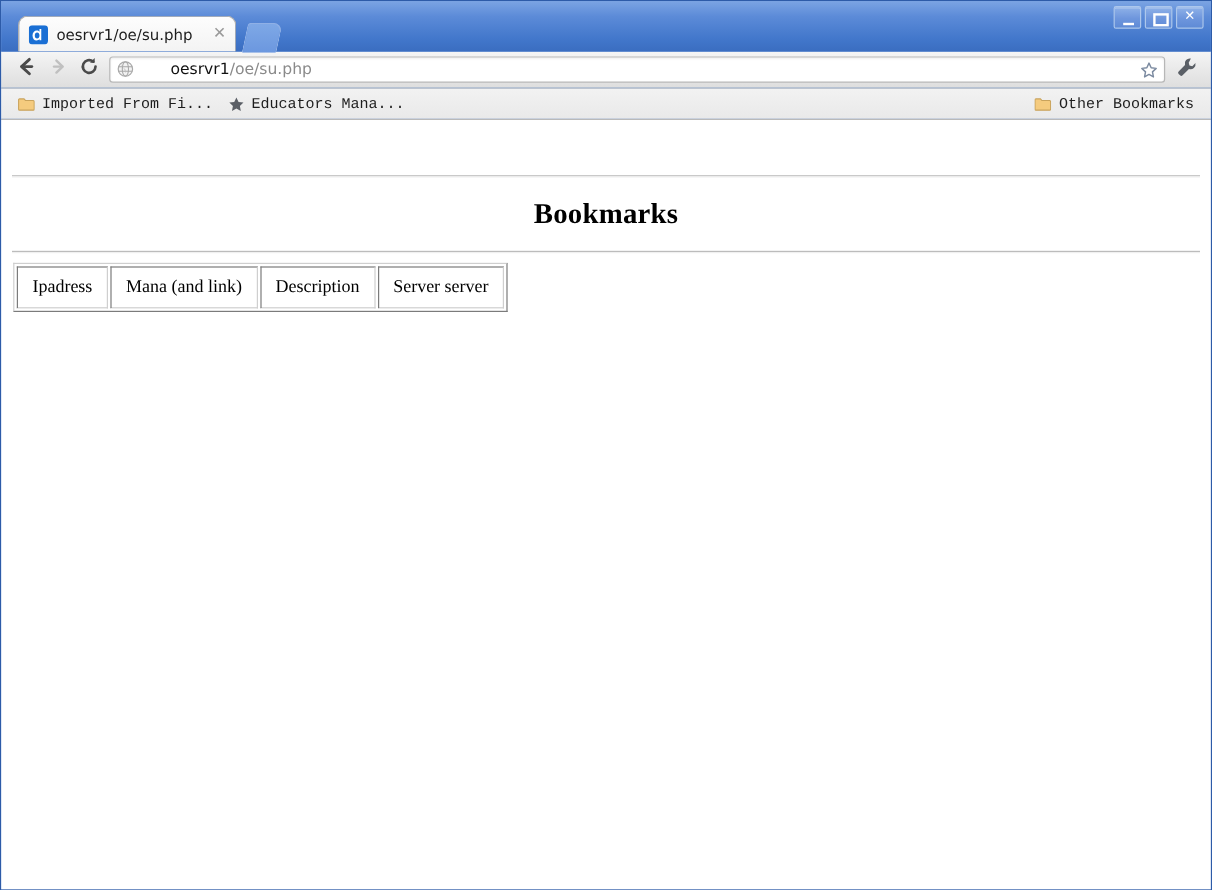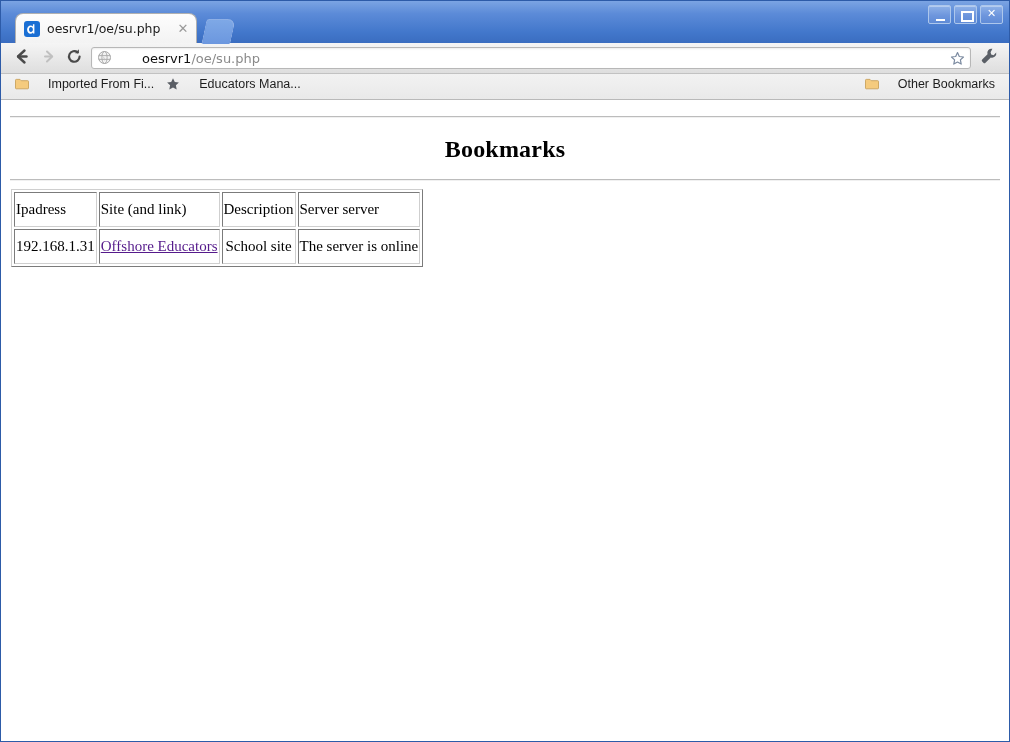--- a/index.html
+++ b/index.html
@@ -199,28 +199,27 @@
     flex: 0 0 26px;
     background: linear-gradient(to bottom, #f2f2f2 0%, #e9e9e9 100%);
     border-bottom: 1px solid #b9b9b9;
     display: flex;
     align-items: center;
     padding: 0 8px;
     box-sizing: border-box;
   }
   .bm-item {
     display: flex;
-    align-items: flex-start;
+    align-items: center;
     height: 20px;
     padding: 0 6px;
     font-size: 12.5px;
     color: #1d1d1d;
     white-space: nowrap;
-    font-family: Liberation Sans, sans-serif;
-    gap: 13px;
+    font-family: Liberation Mono, monospace;
   }
   .bm-item .bm-ico {
     width: 14px; height: 14px;
     margin-right: 6px;
     flex: 0 0 14px;
     display: flex;
     align-items: center;
     justify-content: center;
   }
   .bm-spacer { flex: 1 1 auto; }
@@ -228,20 +227,21 @@
   
   .viewport {
     flex: 1 1 auto;
     background: #ffffff;
     overflow: hidden;
     position: relative;
   }
   .page {
     padding: 8px;
     font-family: "Liberation Serif", "DejaVu Serif", serif;
+    margin-top: 30px;
   }
   hr.rule {
     border: none;
     border-top: 1px solid #bcbcbc;
     border-bottom: 1px solid #f0f0f0;
     margin: 8px 1px;
     height: 0;
   }
   h1.page-title {
     text-align: center;
@@ -256,21 +256,21 @@
     border-collapse: separate;
     border-spacing: 2px;
     border: 1px outset #cfcfcf;
     margin: 6px 0 0 2px;
     font-family: "Liberation Serif", "DejaVu Serif", serif;
     font-size: 15px;
     color: #000000;
   }
   table.bm-table td {
     border: 1px inset #cfcfcf;
-    padding: 8px 1px;
+    padding: 8px 12px;
     white-space: nowrap;
   }
   table.bm-table tr.head td { text-align: left; }
   table.bm-table tr.body td { text-align: center; }
   table.bm-table a {
     color: #551a8b;
     text-decoration: underline;
   }
 </style>
 </head>
@@ -395,30 +395,22 @@
   <div class="viewport">
     <div class="page">
       <hr class="rule">
       <h1 class="page-title">Bookmarks</h1>
       <hr class="rule">
 
       <table class="bm-table">
         <tbody>
           <tr class="head">
             <td>Ipadress</td>
-            <td>Site (and link)</td>
+            <td>Mana (and link)</td>
             <td>Description</td>
             <td>Server server</td>
           </tr>
-          <tr class="body">
-            <td>192.168.1.31</td>
-            <td>
-              <a href="#">Offshore Educators</a>
-            </td>
-            <td>School site</td>
-            <td>The server is online</td>
-          </tr>
         </tbody>
       </table>
     </div>
   </div>
 
 </div>
 
 </body></html>

